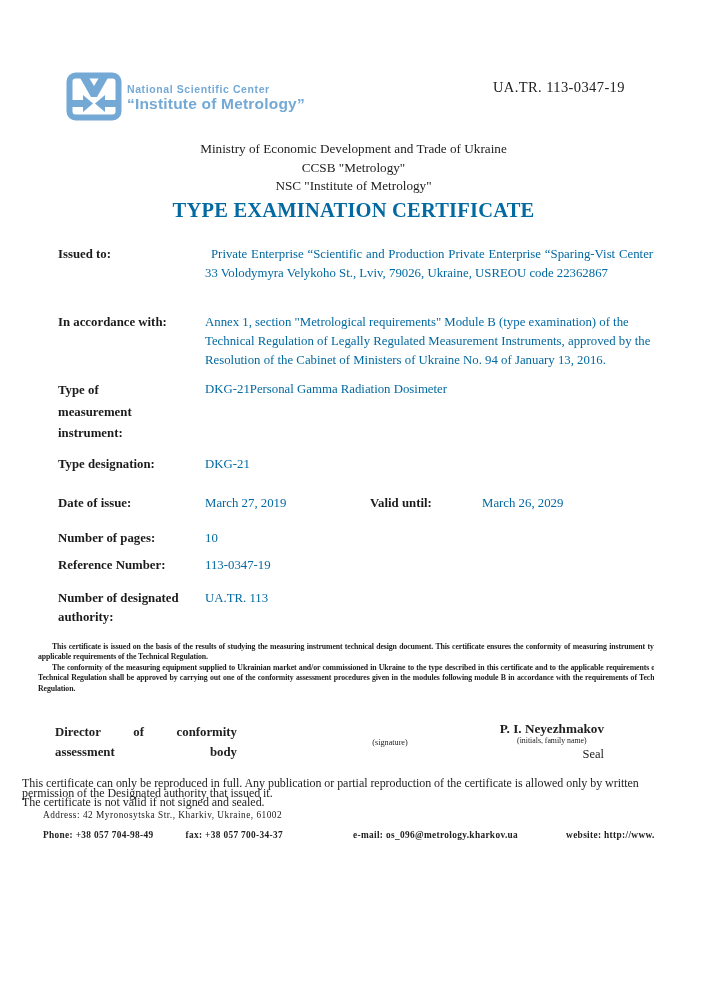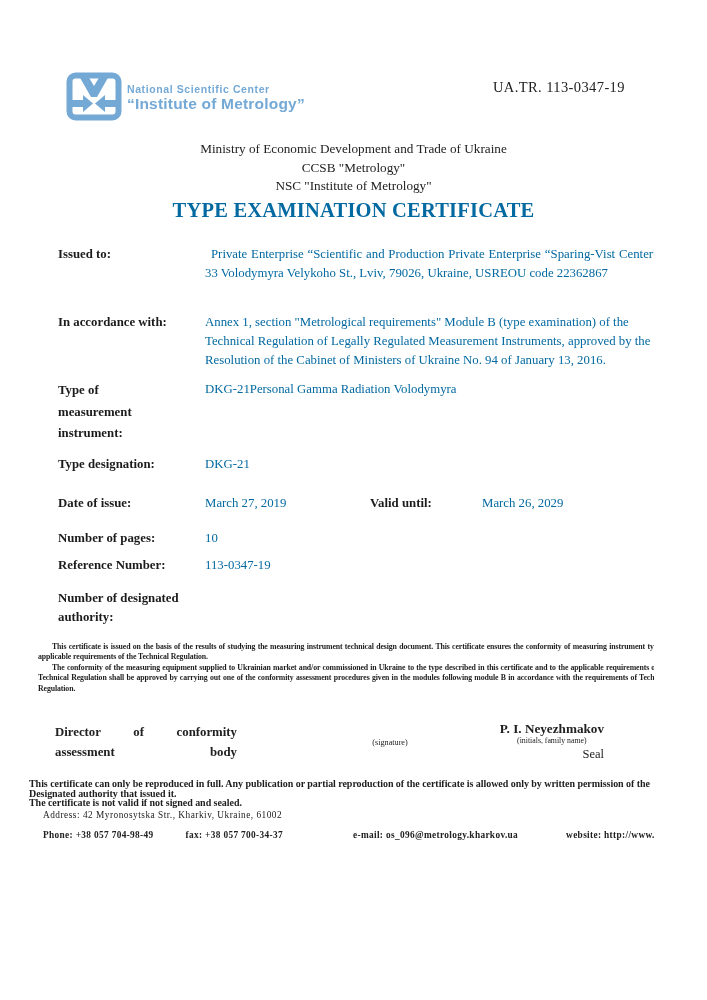--- a/index.html
+++ b/index.html
@@ -35,21 +35,21 @@
   .notes p{margin:0;text-indent:14px;}
   
   .sig-role{position:absolute;left:55px;top:722px;width:182px;font-size:12.8px;font-weight:bold;line-height:20px;text-align:justify;}
   .sig-role::after{content:"";display:inline-block;width:100%;}
   .sig-hint{position:absolute;left:330px;top:738px;width:120px;text-align:center;font-size:8.2px;}
   .sig-right{position:absolute;right:50px;top:721px;display:flex;flex-direction:column;align-items:flex-end;}
   .sig-name{font-size:13.2px;font-weight:bold;line-height:15px;}
   .sig-name-hint{font-size:7.8px;line-height:9px;align-self:center;}
   .sig-seal{font-size:12.5px;line-height:15px;margin-top:2px;}
   
-  .notice{position:absolute;left:29px;top:779px;width:634px;font-size:10px;font-weight:bold;line-height:9.6px;letter-spacing:-0.05px;color:#1d1d1d;}
+  .notice{position:absolute;left:22px;top:779px;width:634px;font-size:12px;font-weight:normal;line-height:9.6px;letter-spacing:-0.05px;color:#1d1d1d;}
   .address{position:absolute;left:43px;top:810px;font-size:9.3px;font-weight:normal;letter-spacing:0.5px;white-space:nowrap;}
   .contacts{position:absolute;left:43px;top:830px;font-size:9.3px;font-weight:bold;letter-spacing:0.35px;white-space:nowrap;display:flex;gap:16px;}
   .contacts .c-fax{margin-left:16px;}
   .contacts .c-email{margin-left:38px;padding-left:16px;}
   .contacts .c-web{margin-left:32px;}
 </style>
 </head>
 <body>
 
 <div class="page">
@@ -81,21 +81,21 @@
     <div class="fvalue just">Private Enterprise “Scientific and Production Private Enterprise “Sparing-Vist Center”, 33 Volodymyra Velykoho St., Lviv, 79026, Ukraine, USREOU code 22362867</div>
   </div>
 
   <div class="row" style="top:313px">
     <div class="flabel">In accordance with:</div>
     <div class="fvalue">Annex 1, section "Metrological requirements" Module B (type examination) of the Technical Regulation of Legally Regulated Measurement Instruments, approved by the Resolution of the Cabinet of Ministers of Ukraine No. 94 of January 13, 2016.</div>
   </div>
 
   <div class="row narrow-label" style="top:380px">
     <div class="flabel">Type of measurement instrument:</div>
-    <div class="fvalue">DKG-21Personal Gamma Radiation Volodymyra</div>
+    <div class="fvalue">DKG-21Personal Gamma Radiation Dosimeter</div>
   </div>
 
   <div class="row" style="top:455px">
     <div class="flabel">Type designation:</div>
     <div class="fvalue">DKG-21</div>
   </div>
 
   <div class="row-dates">
     <span class="abs flabel" style="left:0">Date of issue:</span>
     <span class="abs fvalue" style="left:147px">March 27, 2019</span>
@@ -108,20 +108,21 @@
     <div class="fvalue">10</div>
   </div>
 
   <div class="row" style="top:556px">
     <div class="flabel">Reference Number:</div>
     <div class="fvalue">113-0347-19</div>
   </div>
 
   <div class="row" style="top:589px">
     <div class="flabel">Number of designated authority:</div>
+    <div class="fvalue">UA.TR. 113</div>
   </div>
 
   <div class="notes">
     <p>This certificate is issued on the basis of the results of studying the measuring instrument technical design document. This certificate ensures the conformity of measuring instrument type to applicable requirements of the Technical Regulation.</p>
     <p>The conformity of the measuring equipment supplied to Ukrainian market and/or commissioned in Ukraine to the type described in this certificate and to the applicable requirements of the Technical Regulation shall be approved by carrying out one of the conformity assessment procedures given in the modules following module B in accordance with the requirements of Technical Regulation.</p>
   </div>
 
   <div class="sig-role">Director of conformity assessment body</div>
   <div class="sig-hint">(signature)</div>
   <div class="sig-right">

